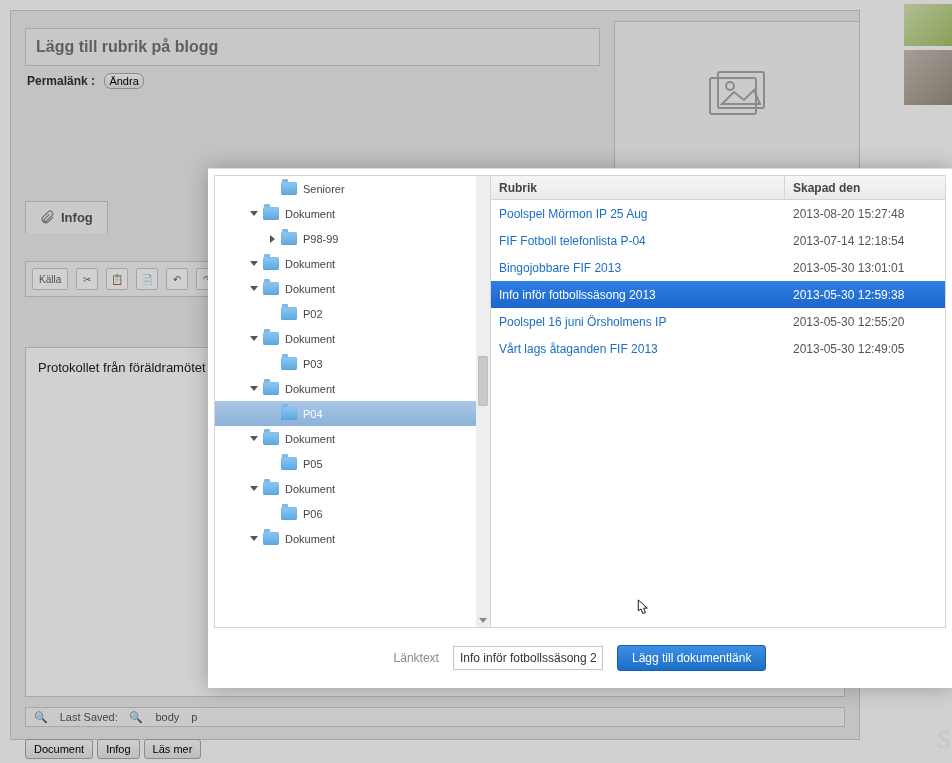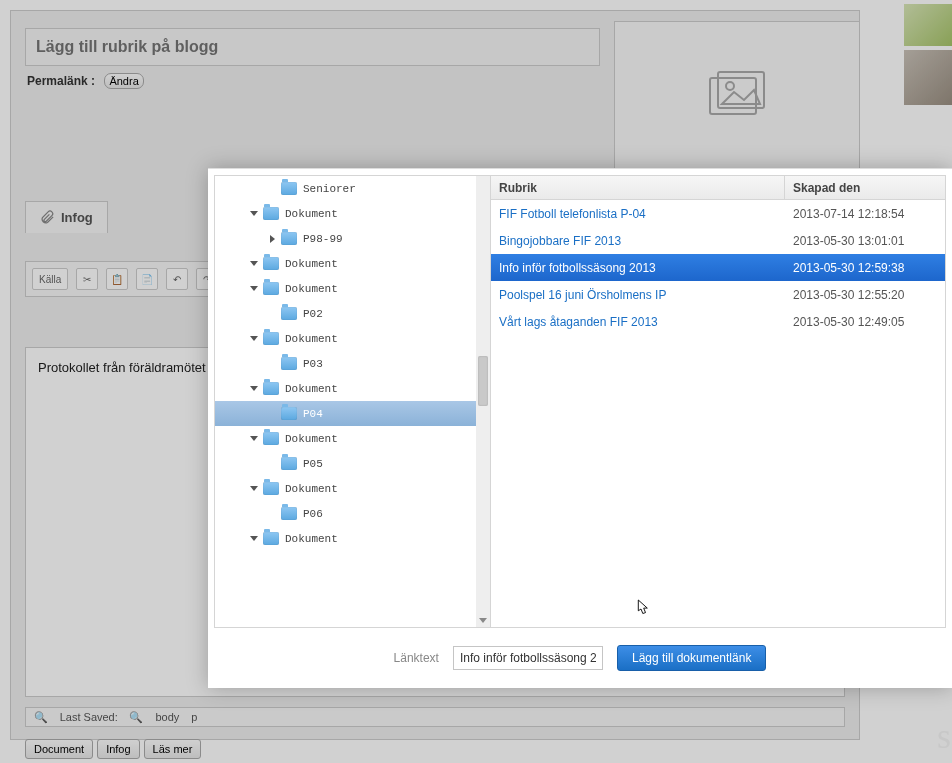--- a/index.html
+++ b/index.html
@@ -17,21 +17,21 @@
 .toolbar { position: absolute; left: 14px; top: 250px; right: 14px; border: 1px solid #ccc; background: #f7f7f7; padding: 6px; display: flex; flex-wrap: wrap; gap: 8px; }
 .tb-btn { width: 22px; height: 22px; border: 1px solid #ccc; background: #fff; display: inline-flex; align-items: center; justify-content: center; font-size: 10px; color: #666; border-radius: 2px; }
 .content-body { position: absolute; left: 14px; top: 336px; right: 14px; height: 350px; border: 1px solid #ccc; background: #fff; padding: 12px; font-size: 13px; color: #222; }
 .status-bar { position: absolute; left: 14px; top: 696px; right: 14px; height: 20px; border: 1px solid #ccc; background: #f7f7f7; display: flex; align-items: center; gap: 12px; padding: 0 8px; font-size: 11px; color: #555; }
 .bottom-btns { position: absolute; left: 14px; top: 728px; display: flex; gap: 4px; }
 .bottom-btns button { font-size: 11px; border: 1px solid #aaa; background: linear-gradient(#fefefe,#e8e8e8); border-radius: 3px; padding: 3px 8px; }
 .overlay { position: absolute; inset: 0; background: rgba(0,0,0,0.18); }
 .dialog { position: absolute; left: 208px; top: 168px; width: 744px; height: 520px; background: #fff; border-top: 1px solid #ddd; box-shadow: 0 0 20px rgba(0,0,0,0.25); }
 .dialog-body { position: absolute; inset: 6px 6px 60px 6px; display: flex; border: 1px solid #d5d5d5; }
 .tree-panel { width: 275px; background: #fff; position: relative; overflow: hidden; }
-.tree-scroll { position: absolute; top: 0; bottom: 0; left: 0; right: 14px; overflow: hidden; font-family: Liberation Mono, monospace; }
+.tree-scroll { position: absolute; top: 0; bottom: 0; left: 0; right: 14px; overflow: hidden; }
 .tree-scrollbar { position: absolute; right: 0; top: 0; bottom: 0; width: 14px; background: #eee; }
 .tree-scrollbar .thumb { position: absolute; left: 2px; right: 2px; top: 180px; height: 50px; background: #c9c9c9; border-radius: 2px; box-shadow: inset 0 0 2px rgba(0,0,0,0.2); }
 .tree-scrollbar .arrow-down { position: absolute; bottom: 0; left: 0; right: 0; height: 14px; display: flex; align-items: center; justify-content: center; }
 .tree-scrollbar .arrow-down::after { content: ""; border-left: 4px solid transparent; border-right: 4px solid transparent; border-top: 5px solid #888; }
 .tree-item { display: flex; align-items: center; height: 25px; padding-right: 6px; color: #444; font-size: 11px; cursor: pointer; }
 .tree-item .spacer { display: inline-block; }
 .tree-item .disclosure { width: 10px; height: 10px; margin-right: 4px; display: inline-flex; align-items: center; justify-content: center; }
 .tree-item .disclosure.down::after { content: ""; border-left: 4px solid transparent; border-right: 4px solid transparent; border-top: 5px solid #555; }
 .tree-item .disclosure.right::after { content: ""; border-top: 4px solid transparent; border-bottom: 4px solid transparent; border-left: 5px solid #555; }
 .folder-ico { width: 16px; height: 13px; margin-right: 6px; background: linear-gradient(#8ec7f2,#5ba8e0); border-radius: 2px; position: relative; box-shadow: inset 0 0 1px rgba(0,0,0,0.3); }
@@ -221,20 +221,24 @@
         <div class="arrow-down"></div>
       </div>
     </div>
     <div class="list-panel">
       <div class="list-header">
         <div class="col1">Rubrik</div>
         <div class="col2">Skapad den</div>
       </div>
       <div class="list-rows" id="list-rows">
           <div class="list-row">
+            <div class="c1">Poolspel Mörmon IP 25 Aug</div>
+            <div class="c2">2013-08-20 15:27:48</div>
+          </div>
+          <div class="list-row">
             <div class="c1">FIF Fotboll telefonlista P-04</div>
             <div class="c2">2013-07-14 12:18:54</div>
           </div>
           <div class="list-row">
             <div class="c1">Bingojobbare FIF 2013</div>
             <div class="c2">2013-05-30 13:01:01</div>
           </div>
           <div class="list-row selected">
             <div class="c1">Info inför fotbollssäsong 2013</div>
             <div class="c2">2013-05-30 12:59:38</div>

